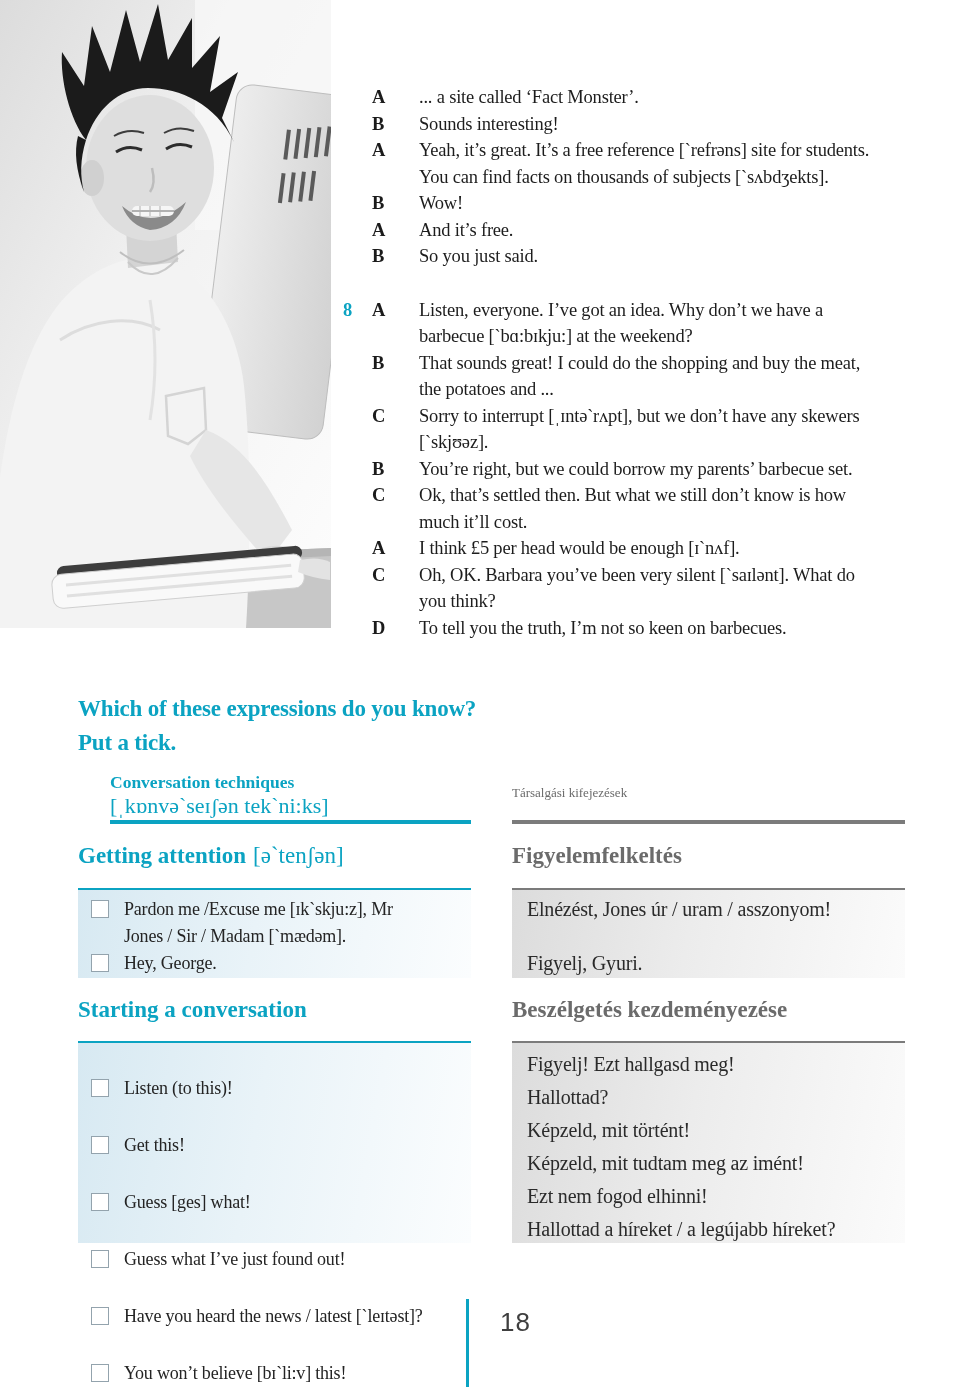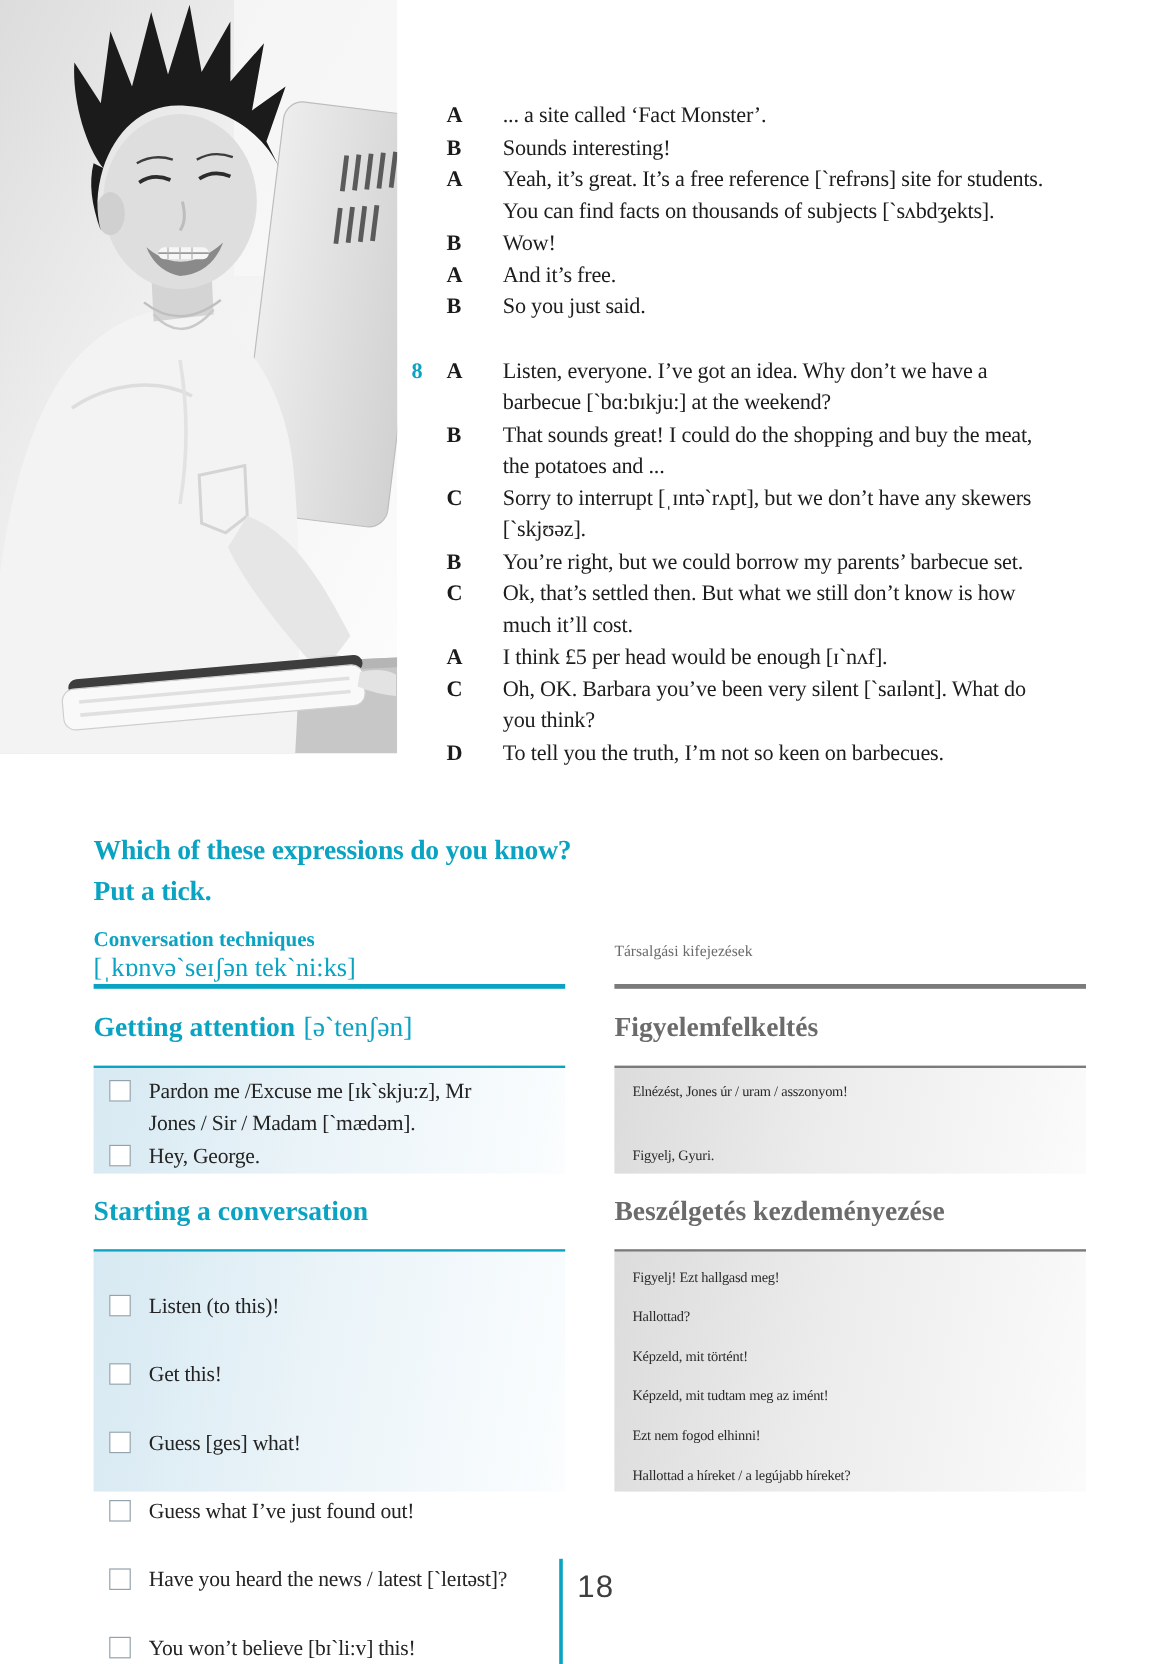--- a/index.html
+++ b/index.html
@@ -24,21 +24,21 @@
 
   
   .ex-title { position:absolute; left:78px; top:692px; font-size:23px; font-weight:bold;
     color:var(--accent); line-height:34px; letter-spacing:-0.2px; }
 
   
   .expr { position:absolute; left:78px; top:770px; width:827px;
     display:grid; grid-template-columns:393px 41px 393px;
     grid-template-rows:54px 64px 90px 63px 202px; }
   .cell { position:relative; }
-  .hdr-l { grid-column:1; grid-row:1; border-bottom:4px solid var(--accent); padding-top:1px; }
+  .hdr-l { grid-column:1; grid-row:1; border-bottom:4px solid var(--accent); padding-top:1px;margin-left:32px; }
   .hdr-l .t1 { font-weight:bold; color:var(--accent); font-size:17.5px; line-height:23px; }
   .hdr-l .t2 { color:var(--accent); font-size:22px; line-height:23px; }
   .hdr-r { grid-column:3; grid-row:1; border-bottom:4px solid var(--rulegray);
     display:flex; align-items:center; padding-bottom:4px;
     font-weight:normal; color:var(--hgray); font-size:13px; }
   .sub { display:flex; align-items:center; font-size:23px; }
   .sub-l1 { grid-column:1; grid-row:2; } .sub-r1 { grid-column:3; grid-row:2; }
   .sub-l2 { grid-column:1; grid-row:4; } .sub-r2 { grid-column:3; grid-row:4; }
   .sub .bold-teal { font-weight:bold; color:var(--accent); }
   .sub .teal-phon { color:var(--accent); margin-left:7px; }
@@ -48,27 +48,27 @@
   .block-r { grid-column:3; border-top:2px solid var(--rulegray);
     background:linear-gradient(100deg,#dcdcdc 0%,#ececec 45%,#fbfbfb 100%); }
   .b1 { grid-row:3; padding-top:6px; } .b2 { grid-row:5; padding-top:5px; }
   .cb-item { display:grid; grid-template-columns:33px 1fr; padding-left:13px;
     font-size:18px; line-height:27px; letter-spacing:-0.2px; }
   .b2 .cb-item { line-height:33px;margin-top:24px; }
   .checkbox { width:18px; height:18px; border:1.5px solid #93a3ad; background:#ffffff;
     display:inline-block; margin-top:4px; }
   .b2 .checkbox { margin-top:7px; }
   .cb-text { white-space:pre-line; color:#242424; }
-  .hu-item { padding-left:15px; font-size:12px; line-height:27px; letter-spacing:-0.2px; color:#2a2a2a; }
+  .hu-item { padding-left:15px; font-size:20px; line-height:27px; letter-spacing:-0.2px; color:#2a2a2a; }
   .b1 .hu-item.tall { margin-bottom:27px; }
   .b2 .hu-item { line-height:33px; }
 
   
   .footer-rule { position:absolute; left:466px; top:1299px; width:3px; height:88px; background:var(--accent); }
-  .page-num { position:absolute; left:481px; top:1307px; font-family:"Liberation Sans","DejaVu Sans",sans-serif;
+  .page-num { position:absolute; left:500px; top:1307px; font-family:"Liberation Sans","DejaVu Sans",sans-serif;
     font-weight:300; font-size:26px; color:#3f3f3f; letter-spacing:1px; }
 </style>
 </head>
 <body>
 
 <div class="page">
 
   <div class="photo">
     <svg width="331" height="628" viewBox="0 0 331 628">
       <defs>

